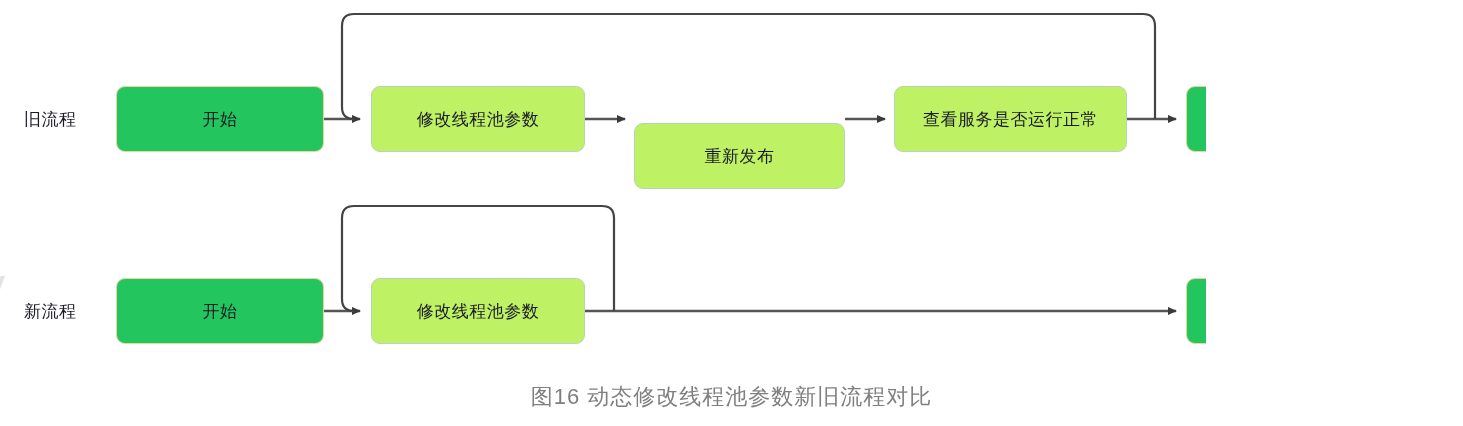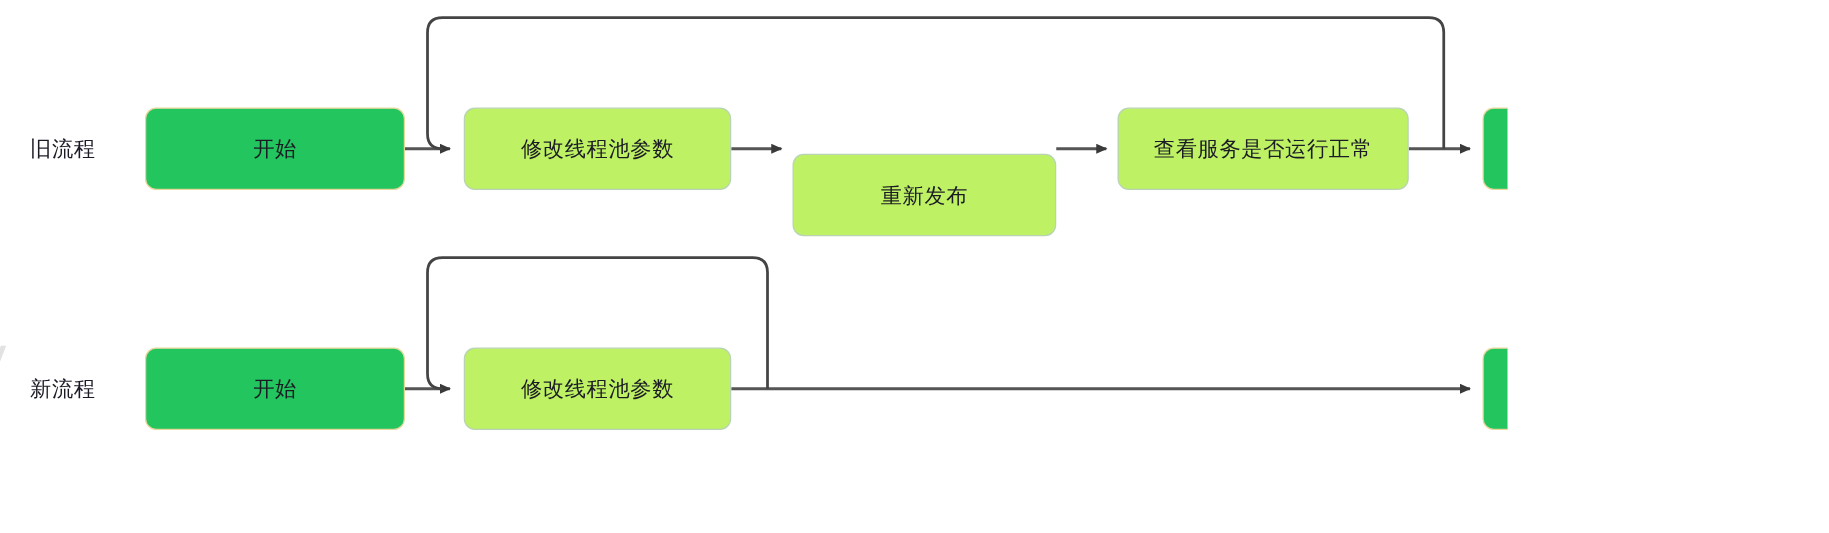--- a/index.html
+++ b/index.html
@@ -143,14 +143,15 @@
     <span>修改线程池参数</span>
   </div>
 
   <div class="node terminal" style="left:1186px; top:278px; width:210px; height:66px;">
     <span>结束</span>
   </div>
 
   <div class="watermark wm-main">yufongsun</div>
   <div class="watermark wm-edge">y</div>
 
+  <div class="caption">图16 动态修改线程池参数新旧流程对比</div>
 
 </div>
 
 </body></html>

